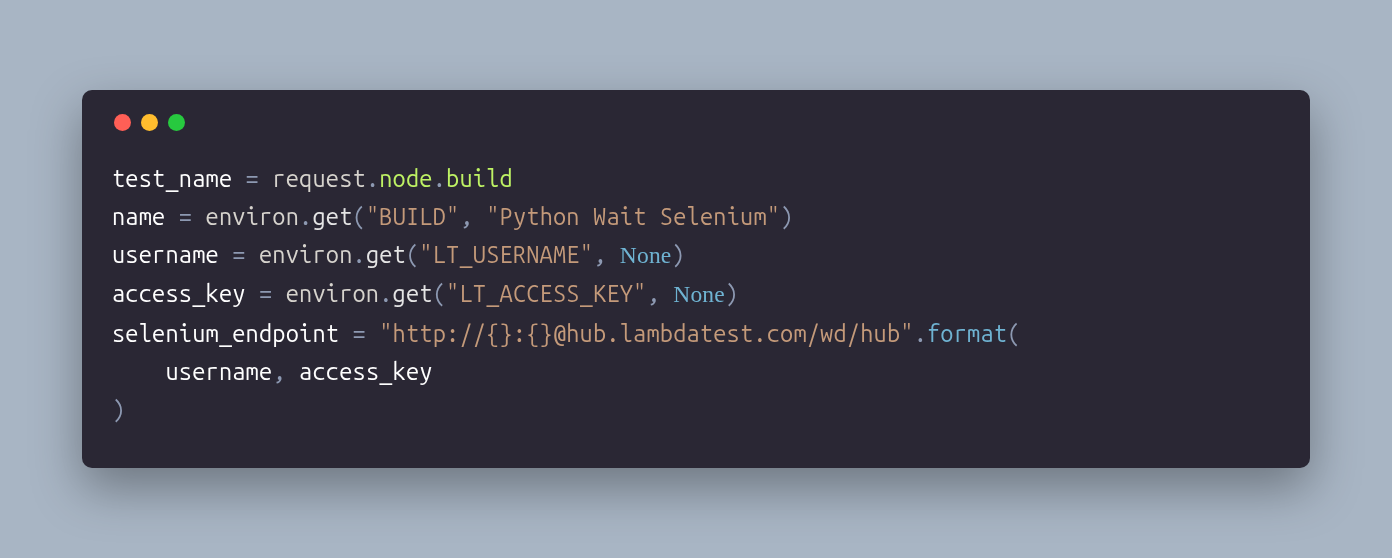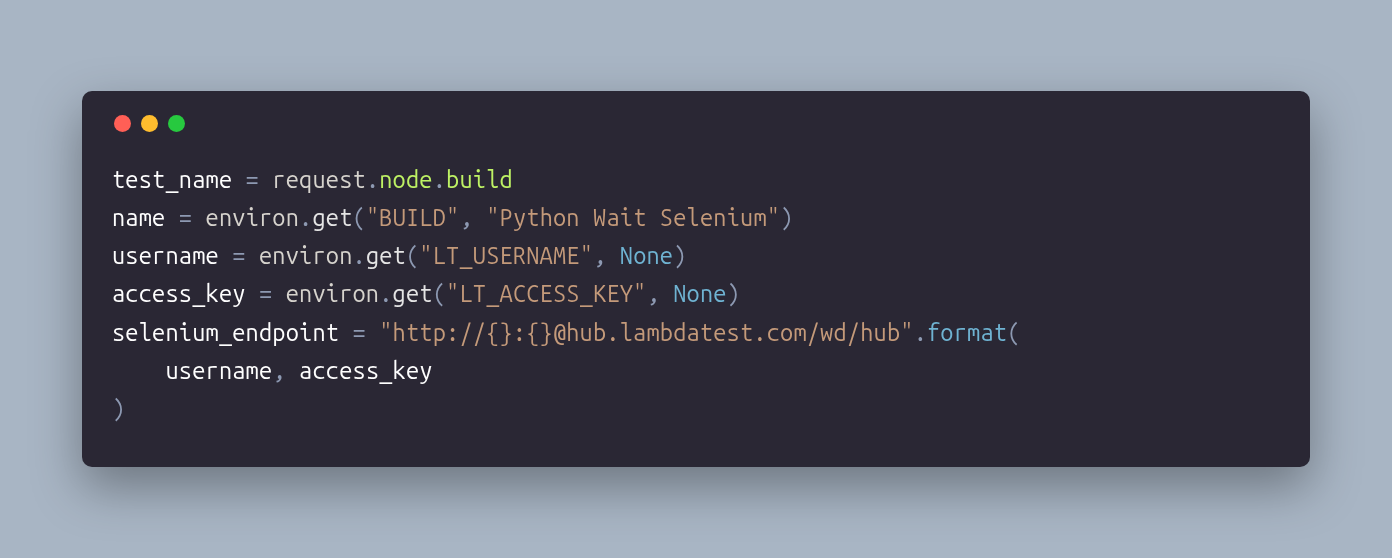--- a/index.html
+++ b/index.html
@@ -46,21 +46,21 @@
     }
     .tok-var { color: #ffffff; }
     .tok-op { color: #8d99b2; }
     .tok-obj { color: #d6d3cd; text-align: center; }
     .tok-dot { color: #8d99b2; }
     .tok-prop { color: #bef264; }
     .tok-method { color: #e5e5e5; }
     .tok-paren { color: #8d99b2; }
     .tok-comma { color: #8d99b2; }
     .tok-str { color: #c49a7a; }
-    .tok-none { color: #6fb3d2; }
+    .tok-none { color: #6fb3d2; font-family: Liberation Serif, serif; }
     .tok-format { color: #6fb3d2; text-align: center; }
   </style>
 </head>
 <body>
 
 <div class="window">
   <div class="traffic-lights">
     <div class="light red"></div>
     <div class="light yellow"></div>
     <div class="light green"></div>

